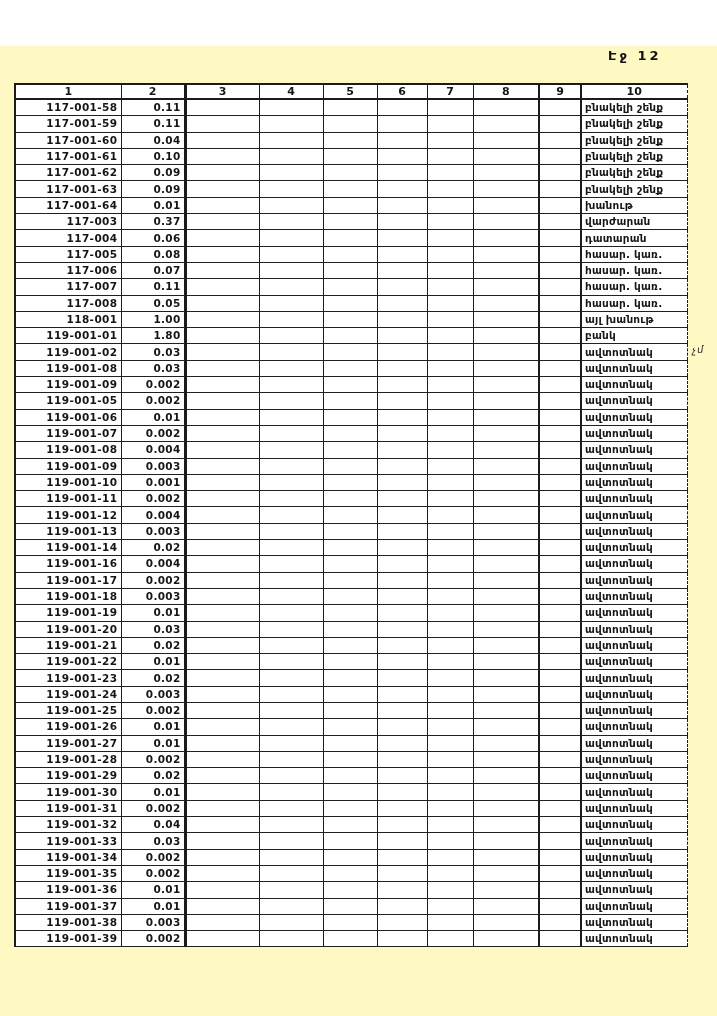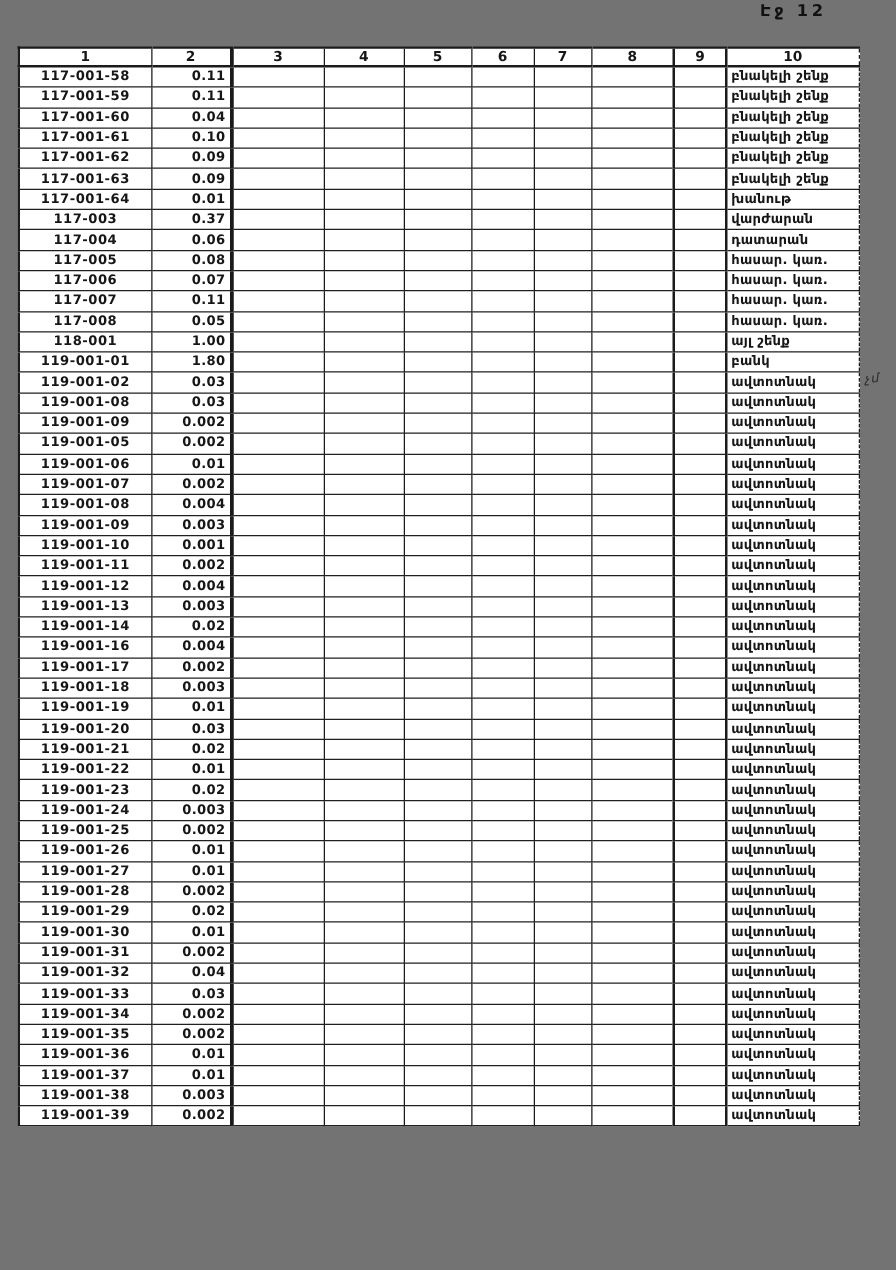--- a/index.html
+++ b/index.html
@@ -2,21 +2,21 @@
 <html><head>
 <meta charset="utf-8">
 <style>
   html,body{margin:0;padding:0;}
   body{
     width:717px;height:1016px;background:#ffffff;overflow:hidden;position:relative;
     font-family:"DejaVu Sans","Liberation Sans",sans-serif;
     color:#161616;
     -webkit-font-smoothing:none;
   }
-  .page{position:absolute;inset:0;background:#737373;}
+  .page{position:absolute;inset:0;background:#fef9c3;margin-top:46px;}
   .page-number{
     position:absolute;top:2px;left:608px;
     font-size:13px;font-weight:bold;letter-spacing:3px;color:#111;
   }
   .margin-note{
     position:absolute;top:298px;left:692px;
     font-size:10px;color:#2a2a2a;transform:rotate(-4deg);
     font-style:italic;letter-spacing:1px;
   }
   table.scan-table{
@@ -36,21 +36,21 @@
   }
   .scan-table td{
     height:15.3px;padding:0 3px;
     font-size:10.5px;line-height:15px;
   }
   
   .scan-table th:nth-child(1),.scan-table td:nth-child(1){border-left-width:2.4px;}
   .scan-table th:nth-child(3),.scan-table td:nth-child(3){border-left-width:3px;}
   .scan-table th:nth-child(9),.scan-table td:nth-child(9){border-left-width:2.6px;}
   .scan-table th:nth-child(10),.scan-table td:nth-child(10){border-left-width:2px;border-right-width:1.2px;border-right-style:dashed;}
-  .c-code{text-align:center;letter-spacing:.4px;}
+  .c-code{text-align:right;letter-spacing:.4px;}
   .c-val{text-align:right;letter-spacing:.3px;}
   .c-use{text-align:left;font-size:10.8px;letter-spacing:.2px;}
   .c-empty{background:#fff;}
   
   .scan-table tr td{border-bottom-color:#202020;}
 </style>
 </head>
 <body>
 
 <div class="page">
@@ -244,21 +244,21 @@
         <tr>
           <td class="c-code">118-001</td>
           <td class="c-val">1.00</td>
           <td class="c-empty"></td>
           <td class="c-empty"></td>
           <td class="c-empty"></td>
           <td class="c-empty"></td>
           <td class="c-empty"></td>
           <td class="c-empty"></td>
           <td class="c-empty"></td>
-          <td class="c-use">այլ շենք</td>
+          <td class="c-use">այլ խանութ</td>
         </tr>
         <tr>
           <td class="c-code">119-001-01</td>
           <td class="c-val">1.80</td>
           <td class="c-empty"></td>
           <td class="c-empty"></td>
           <td class="c-empty"></td>
           <td class="c-empty"></td>
           <td class="c-empty"></td>
           <td class="c-empty"></td>

